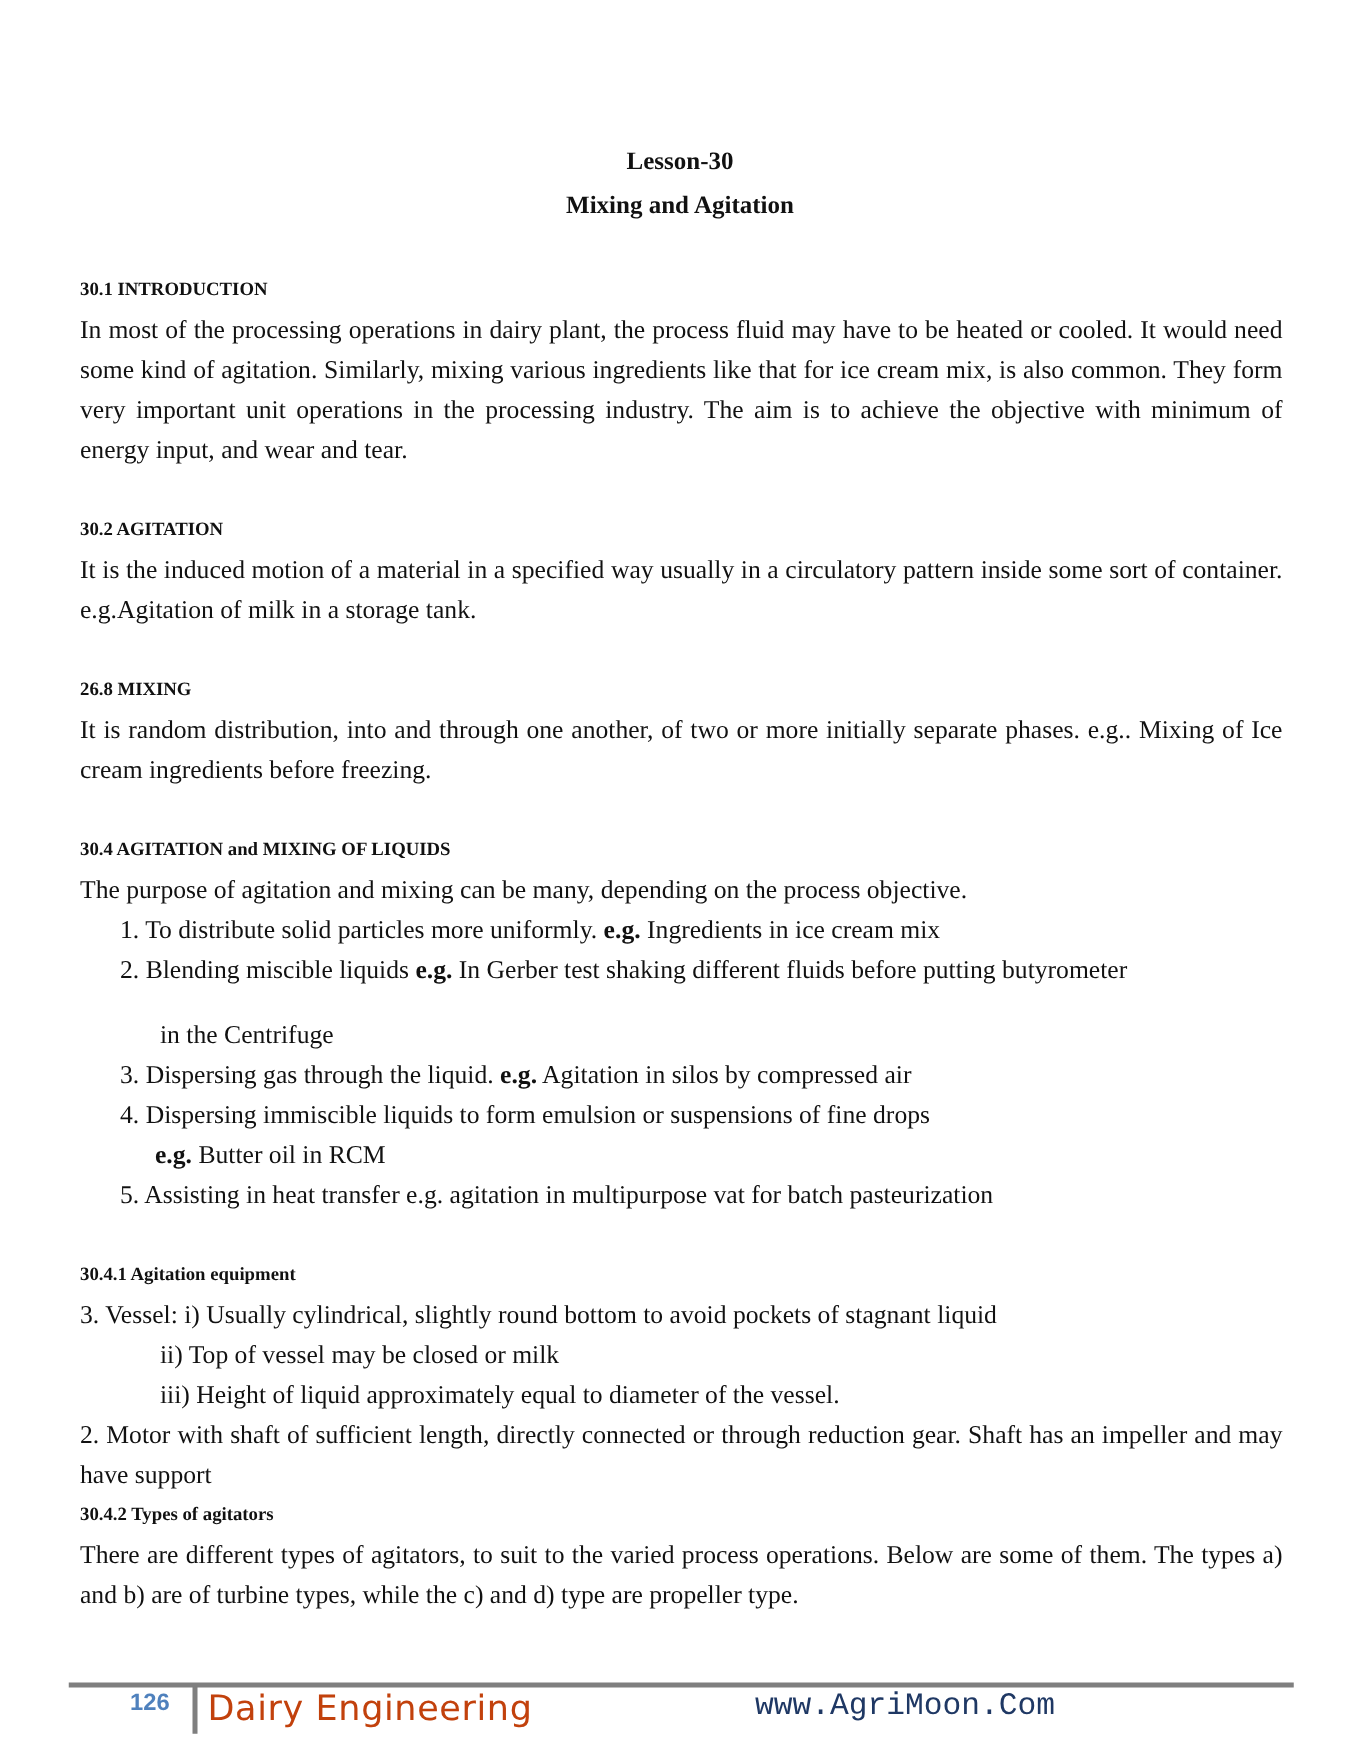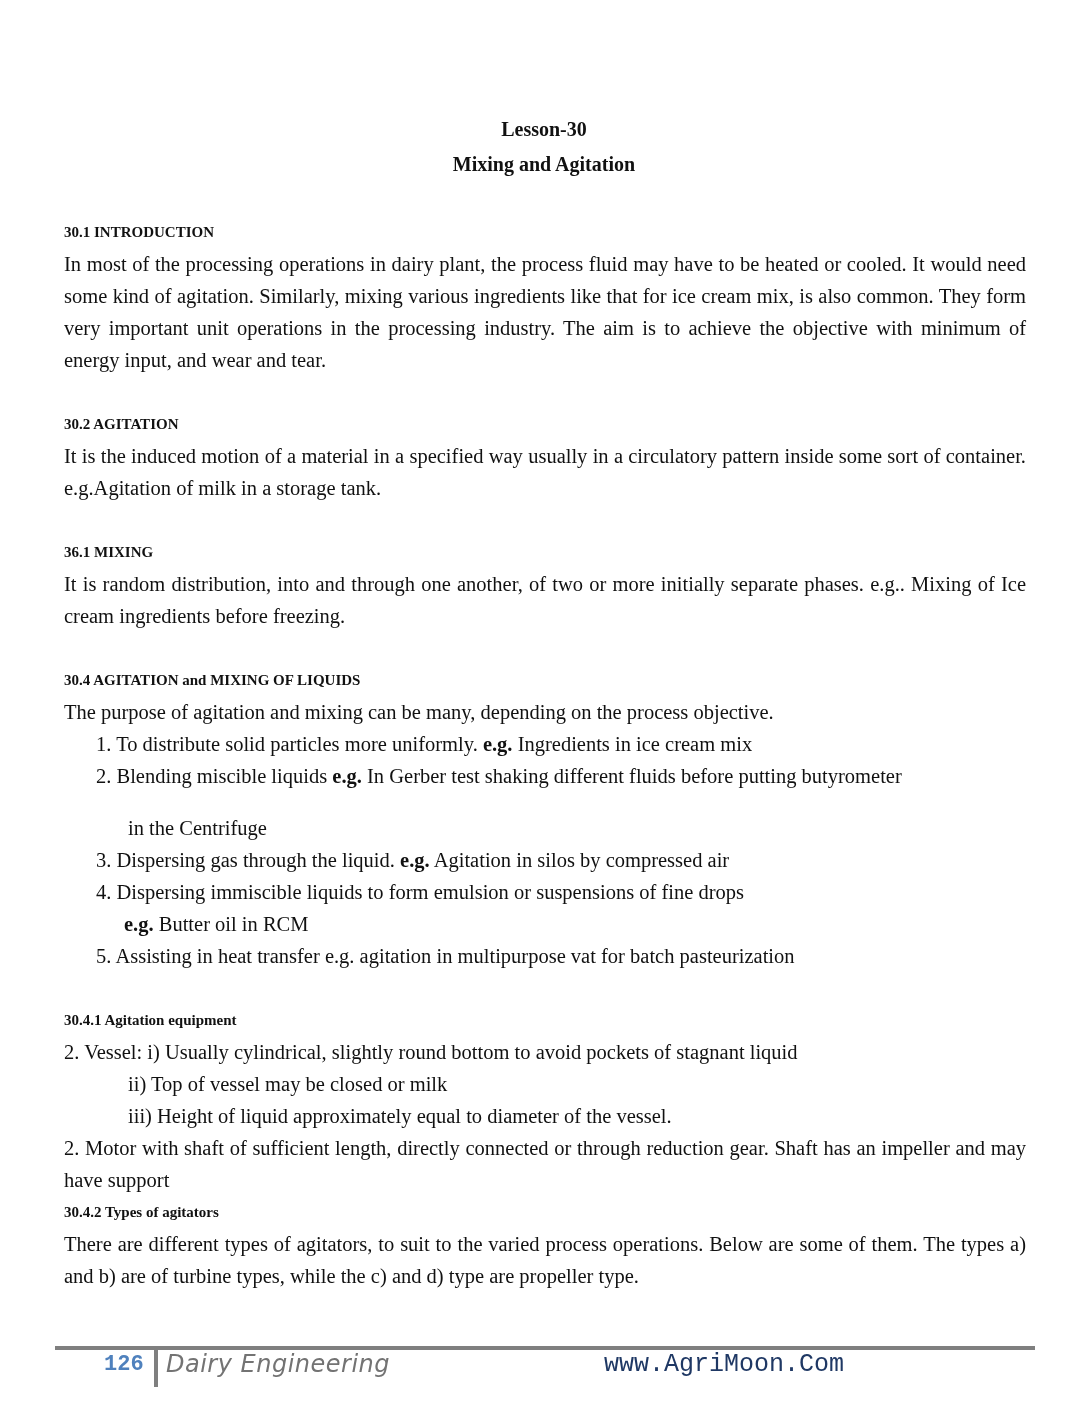--- a/index.html
+++ b/index.html
@@ -15,43 +15,43 @@
     .gap { height: 32px; }
     .li { margin: 0; }
     .ind1 { padding-left: 32px; }
     .ind2 { padding-left: 64px; }
     .ind1c { padding-left: 64px; margin-top: 20px; }
     .ind2c { padding-left: 60px; }
     b { font-weight: bold; }
 
     .footer-rule { position: absolute; left: 55px; top: 1346px; width: 980px; height: 4px; background: #7f7f7f; }
     .footer-vbar { position: absolute; left: 154px; top: 1349px; width: 4px; height: 38px; background: #7f7f7f; }
-    .page-num { position: absolute; left: 104px; top: 1352px; font-family: Liberation Mono, monospace; font-weight: bold;
-                font-size: 22px; color: #4f81bd; }
-    .book-title { position: absolute; left: 166px; top: 1350px; font-family: "DejaVu Sans", sans-serif; font-style: italic;
-                  font-size: 24px; color: #737373; letter-spacing: 0.5px; }
+    .page-num { position: absolute; left: 104px; top: 1352px; font-family: Liberation Sans, sans-serif; font-weight: bold;
+                font-size: 19px; color: #4f81bd; }
+    .book-title { position: absolute; left: 166px; top: 1350px; font-family: "DejaVu Sans", sans-serif; 
+                  font-size: 28px; color: #c2410c; letter-spacing: 0.5px; }
     .site { position: absolute; left: 604px; top: 1350px; font-family: Liberation Mono, monospace; font-size: 25px; color: #1f3864; }
   </style>
 </head>
 <body>
 
 <div class="page">
   <div class="title t1">Lesson-30</div>
   <div class="title t2">Mixing and Agitation</div>
 
   <div class="content">
     <div class="h">30.1 INTRODUCTION</div>
     <p>In most of the processing operations in dairy plant, the process fluid may have to be heated or cooled. It would need some kind of agitation. Similarly, mixing various ingredients like that for ice cream mix, is also common. They form very important unit operations in the processing industry. The aim is to achieve the objective with minimum of energy input, and wear and tear.</p>
     <div class="gap"></div>
 
     <div class="h">30.2 AGITATION</div>
     <p>It is the induced motion of a material in a specified way usually in a circulatory pattern inside some sort of container. e.g.Agitation of milk in a storage tank.</p>
     <div class="gap"></div>
 
-    <div class="h">36.1 MIXING</div>
+    <div class="h">26.8 MIXING</div>
     <p>It is random distribution, into and through one another, of two or more initially separate phases. e.g.. Mixing of Ice cream ingredients before freezing.</p>
     <div class="gap"></div>
 
     <div class="h">30.4 AGITATION and MIXING OF LIQUIDS</div>
     <div>The purpose of agitation and mixing can be many, depending on the process objective.</div>
 
     <div class="li ind1">
       <span>1.</span>
       <span>To distribute solid particles more uniformly.</span>
       <b>e.g.</b>
@@ -78,21 +78,21 @@
       <b>e.g.</b>
       <span>Butter oil in RCM</span>
     </div>
     <div class="li ind1">
       <span>5.</span>
       <span>Assisting in heat transfer e.g. agitation in multipurpose vat for batch pasteurization</span>
     </div>
     <div class="gap"></div>
 
     <div class="h">30.4.1 Agitation equipment</div>
-    <div>2. Vessel: i) Usually cylindrical, slightly round bottom to avoid pockets of stagnant liquid</div>
+    <div>3. Vessel: i) Usually cylindrical, slightly round bottom to avoid pockets of stagnant liquid</div>
     <div class="ind2">ii) Top of vessel may be closed or milk</div>
     <div class="ind2">iii) Height of liquid approximately equal to diameter of the vessel.</div>
     <p>2. Motor with shaft of sufficient length, directly connected or through reduction gear. Shaft has an impeller and may have support</p>
 
     <div class="h">30.4.2 Types of agitators</div>
     <p>There are different types of agitators, to suit to the varied process operations. Below are some of them. The types a) and b) are of turbine types, while the c) and d) type are propeller type.</p>
   </div>
 
   <div class="footer-rule"></div>
   <div class="footer-vbar"></div>

